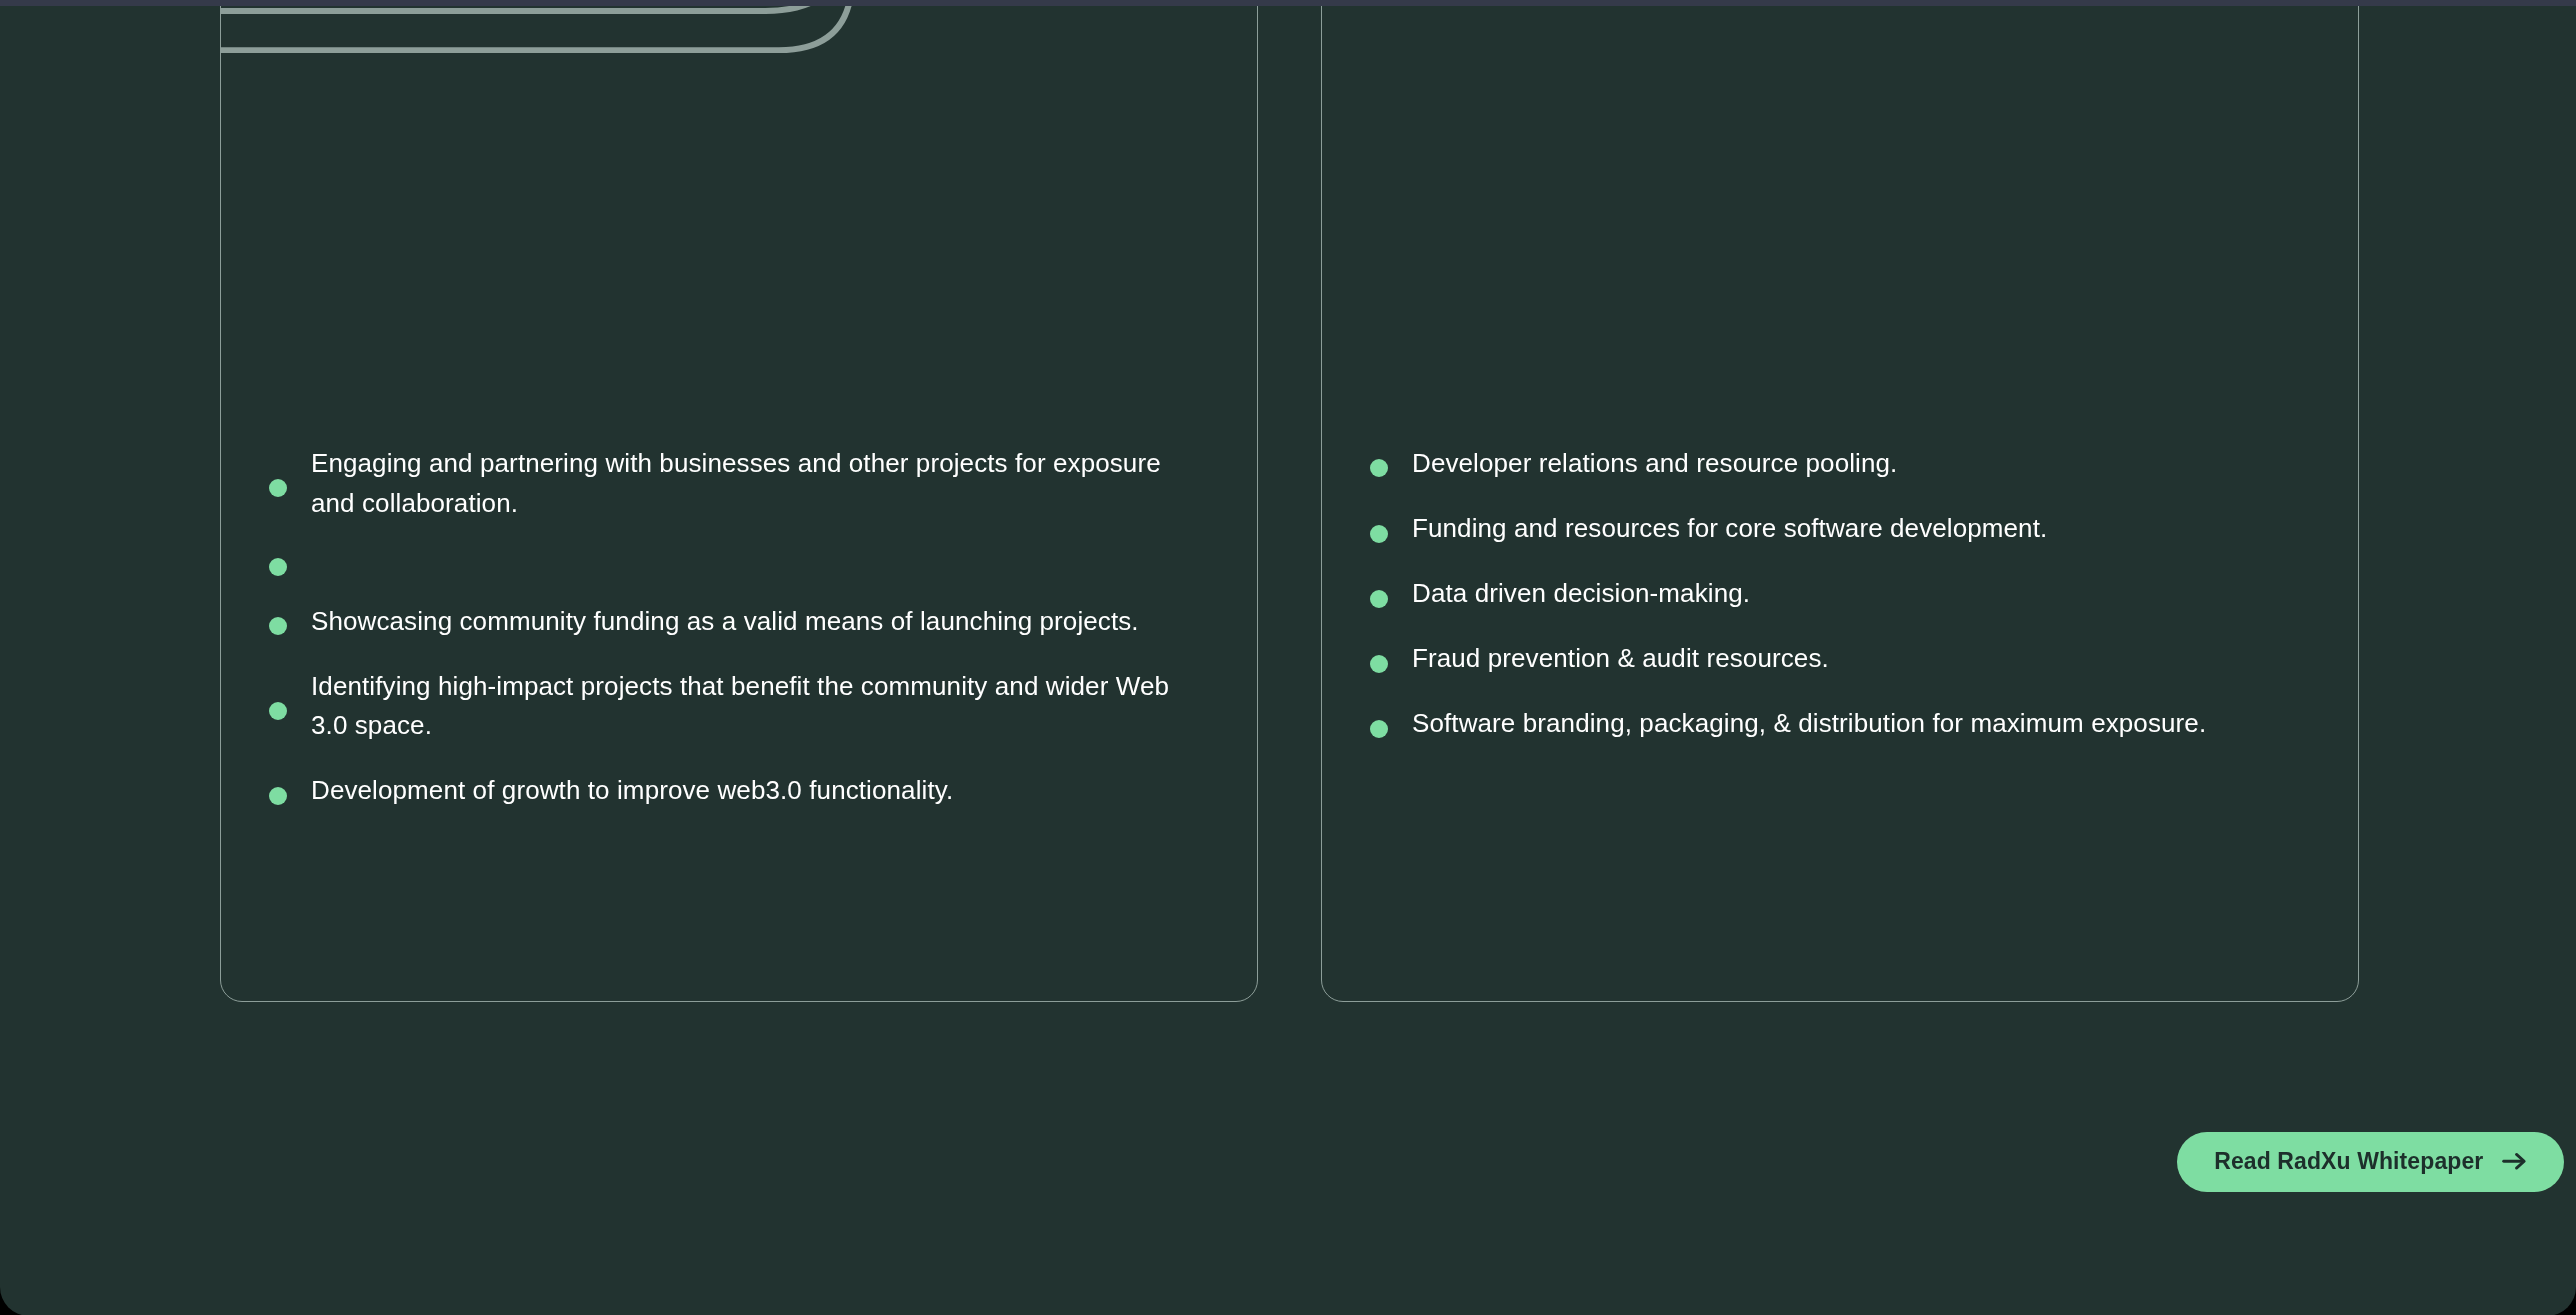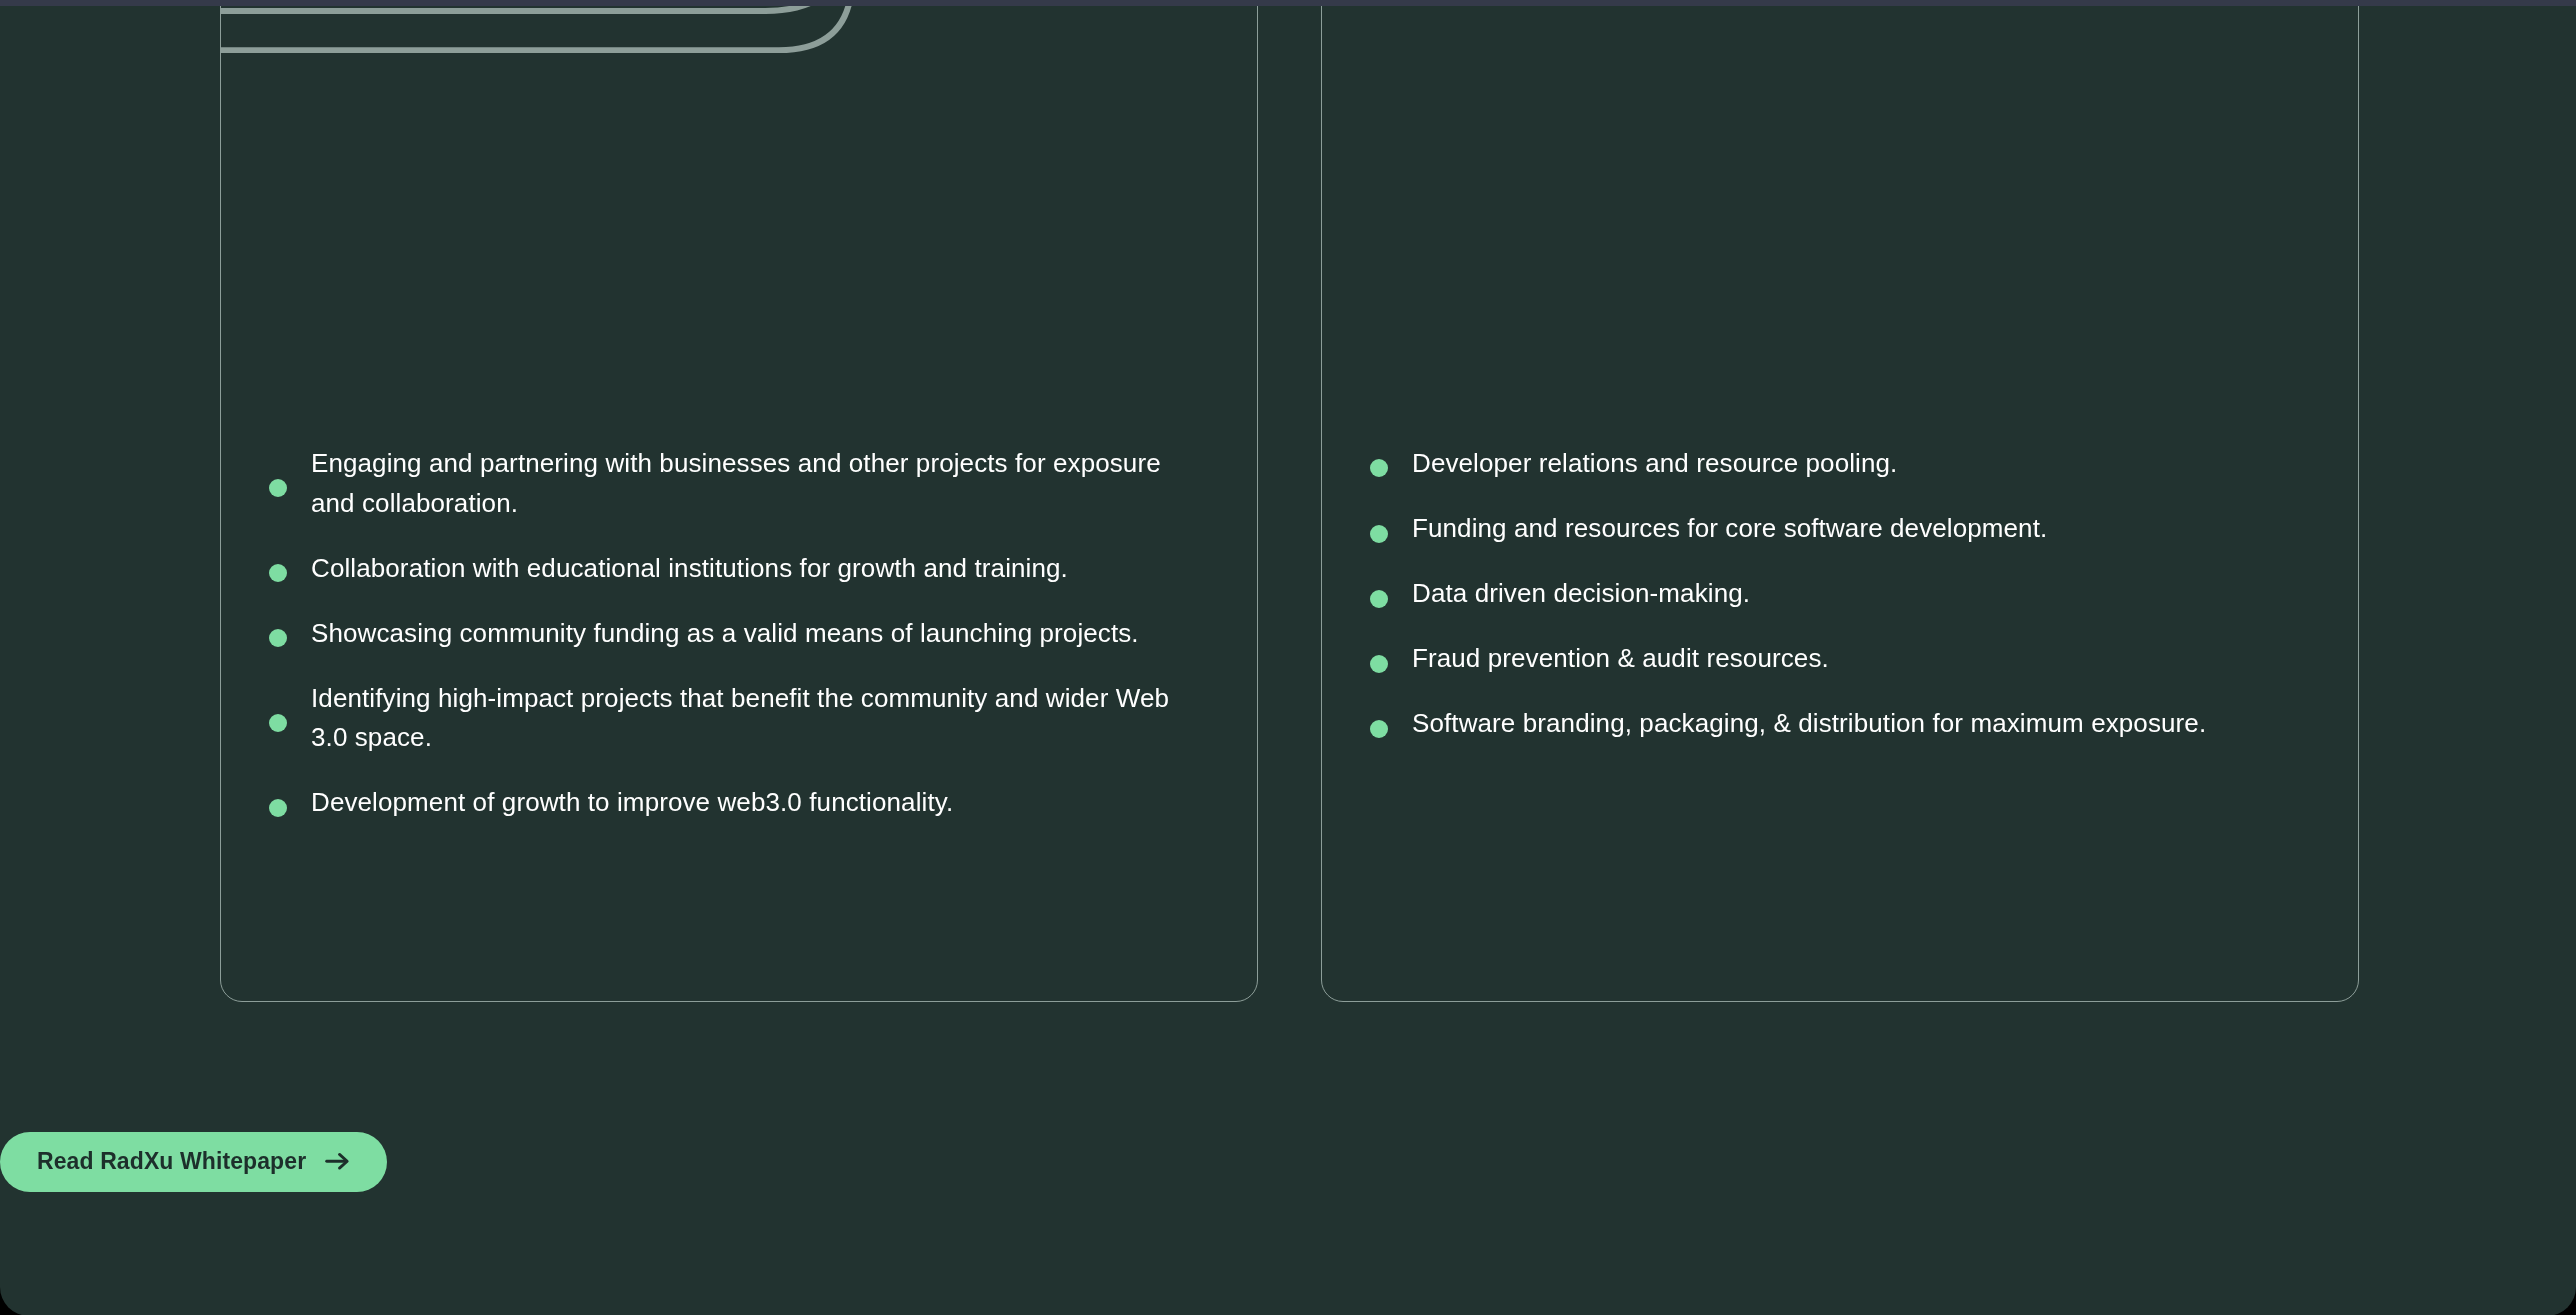--- a/index.html
+++ b/index.html
@@ -87,24 +87,24 @@
     font-weight: 400;
     max-width: 903px;
   }
   .card.left  .list-text { max-width: 902px; }
   .card.right .list-text { max-width: 925px; }
 
   
   .cta-wrap {
     position: absolute;
     left: 0;
-    right: 0;
+    right: 12px;
     top: 1132px;
     display: flex;
-    justify-content: flex-start;
+    justify-content: flex-end;
     z-index: 20;
   }
   .cta-button {
     display: inline-flex;
     align-items: center;
     gap: 19px;
     background: #7edda2;
     color: #1d2f2b;
     border: none;
     border-radius: 851px;
@@ -154,21 +154,20 @@
       </g>
     </svg>
 
     <div class="card-list">
       <div class="list-item">
         <span class="bullet"></span>
         <span class="list-text">Engaging and partnering with businesses and other projects for exposure and collaboration.</span>
       </div>
       <div class="list-item">
         <span class="bullet"></span>
-        <span class="list-text">Collaboration with educational institutions for growth and training.</span>
       </div>
       <div class="list-item">
         <span class="bullet"></span>
         <span class="list-text">Showcasing community funding as a valid means of launching projects.</span>
       </div>
       <div class="list-item">
         <span class="bullet"></span>
         <span class="list-text">Identifying high-impact projects that benefit the community and wider Web 3.0 space.</span>
       </div>
       <div class="list-item">

